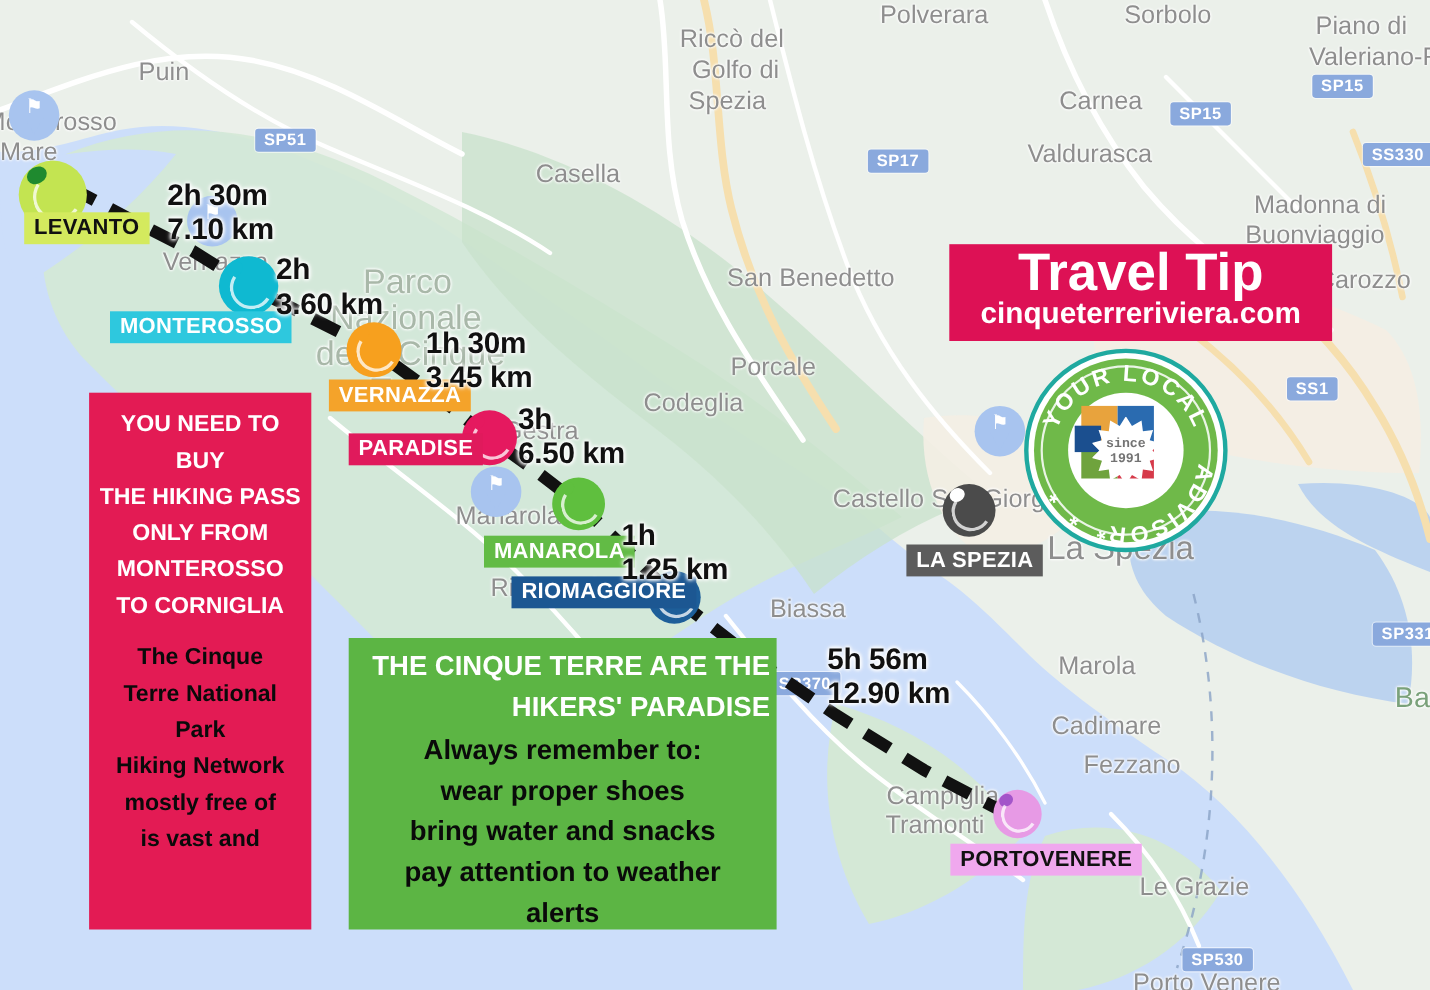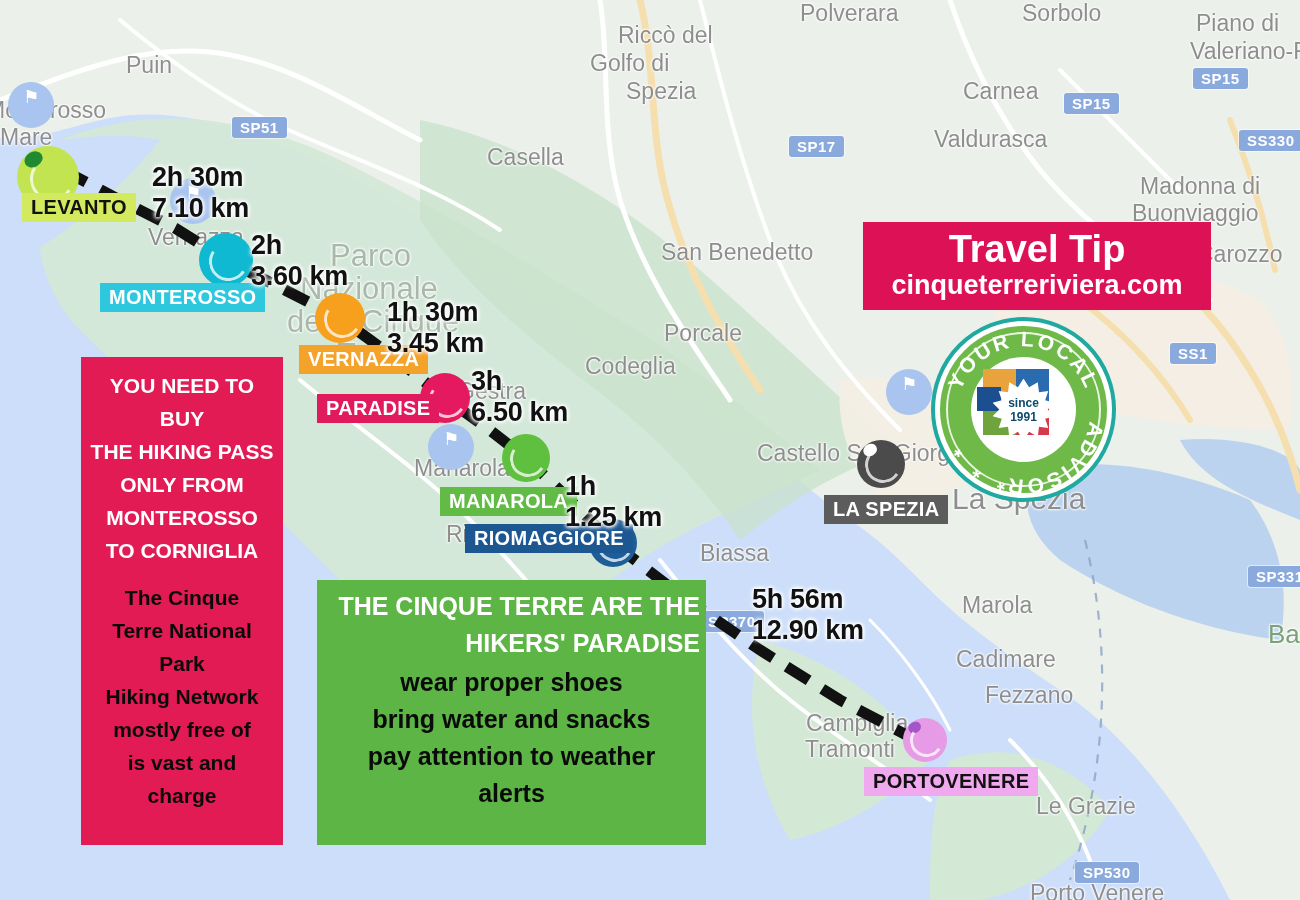--- a/index.html
+++ b/index.html
@@ -85,21 +85,21 @@
   .box-title{
     color:#fff;font-weight:bold;text-align:center;
   }
   .box-body{color:#0a0a0a;font-weight:bold;text-align:center;}
 
   
   .tip{
     position:absolute;background:#dd1155;text-align:center;
     padding:6px 14px 10px 14px;
   }
-  .tip .t1{color:#fff;font-weight:bold;font-size:38px;line-height:42px;}
+  .tip .t1{color:#fff;font-weight:bold;font-size:48px;line-height:42px;}
   .tip .t2{color:#fff;font-weight:bold;font-size:27px;line-height:30px;}
 
   
   .badge{position:absolute;width:185px;height:185px;}
   .badge .ring-out{
     position:absolute;inset:0;border-radius:50%;
     background:#fff;border:4px solid #1fa9a0;box-sizing:border-box;
   }
   .badge .ring-in{
     position:absolute;inset:9px;border-radius:50%;background:#6fb949;
@@ -113,22 +113,22 @@
   }
   .badge .quad{position:absolute;width:33px;height:33px;}
   .badge .star{
     position:absolute;left:50%;top:50%;width:62px;height:62px;
     transform:translate(-50%,-50%);
     background:#fff;
     clip-path:polygon(50% 0%,59% 14%,73% 6%,75% 22%,90% 20%,85% 35%,100% 39%,89% 50%,100% 61%,85% 65%,90% 80%,75% 78%,73% 94%,59% 86%,50% 100%,41% 86%,27% 94%,25% 78%,10% 80%,15% 65%,0% 61%,11% 50%,0% 39%,15% 35%,10% 20%,25% 22%,27% 6%,41% 14%);
     display:flex;flex-direction:column;align-items:center;justify-content:center;
   }
   .badge .star span{
-    color:#0c4a6e;font-weight:bold;font-size:12px;line-height:14px;
-    font-family:Liberation Sans, sans-serif;
+    color:#737373;font-weight:bold;font-size:12px;line-height:14px;
+    font-family:Liberation Mono, monospace;
   }
   .badge svg{position:absolute;left:0;top:0;}
   .badge text{fill:#fff;font-family:"Liberation Sans",sans-serif;font-weight:bold;}
 </style>
 </head>
 <body>
 
 <div id="stage">
 
   <div class="layer sea"></div>
@@ -196,21 +196,21 @@
     </g>
   </svg>
 
   <div id="places">
       <div class="place" style="left: 126px; top: 52px;">Puin</div>
       <div class="place" style="left: 800px; top: 0px;">Polverara</div>
       <div class="place" style="left: 1022px; top: 0px;">Sorbolo</div>
       <div class="place" style="left: 1196px; top: 10px;">Piano di</div>
       <div class="place" style="left: 1190px; top: 38px;">Valeriano-Ripa</div>
       <div class="place" style="left: 618px; top: 22px;">Riccò del</div>
-      <div class="place" style="left: 590px; top: 50px; text-align: center;">Golfo di</div>
+      <div class="place" style="left: 629px; top: 50px; text-align: center;">Golfo di</div>
       <div class="place" style="left: 626px; top: 78px;">Spezia</div>
       <div class="place" style="left: 963px; top: 78px;">Carnea</div>
       <div class="place" style="left: 934px; top: 126px;">Valdurasca</div>
       <div class="place" style="left: 487px; top: 144px;">Casella</div>
       <div class="place" style="left: 1140px; top: 173px;">Madonna di</div>
       <div class="place" style="left: 1132px; top: 200px;">Buonviaggio</div>
       <div class="place" style="left: 1197px; top: 241px;">Carozzo</div>
       <div class="place" style="left: -14px; top: 97px;">Monterosso</div>
       <div class="place" style="left: 0px; top: 124px;">Mare</div>
       <div class="place" style="left: 148px; top: 224px;">Vernazza</div>
@@ -348,34 +348,34 @@
           <div>TO CORNIGLIA</div>
         </div>
     </div>
     <div style="padding:14px 6px 0 6px;">
       <div class="box-body" style="font-size:21px;line-height:33px;" id="pinkBody">
           <div>The Cinque</div>
           <div>Terre National Park</div>
           <div>Hiking Network</div>
           <div>mostly free of</div>
           <div>is vast and</div>
-          <div>charge</div>
         </div>
     </div>
   </div>
 
   <div class="infobox box-green" style="left:317px;top:580px;width:389px;height:265px;">
     <div style="padding:8px 6px 0 6px;">
       <div class="box-title" style="font-size:25px;line-height:37px;text-align:right;" id="greenTitle">
           <div>THE CINQUE TERRE ARE THE</div>
           <div>HIKERS' PARADISE</div>
         </div>
     </div>
     <div style="padding:2px 6px 0 6px;">
       <div class="box-body" style="font-size:25px;line-height:37px;" id="greenBody">
+          <div>Always remember to:</div>
           <div>wear proper shoes</div>
           <div>bring water and snacks</div>
           <div>pay attention to weather</div>
           <div>alerts</div>
         </div>
     </div>
   </div>
 
   <div class="tip" style="left:863px;top:222px;width:320px;">
     <div class="t1">Travel Tip</div>

